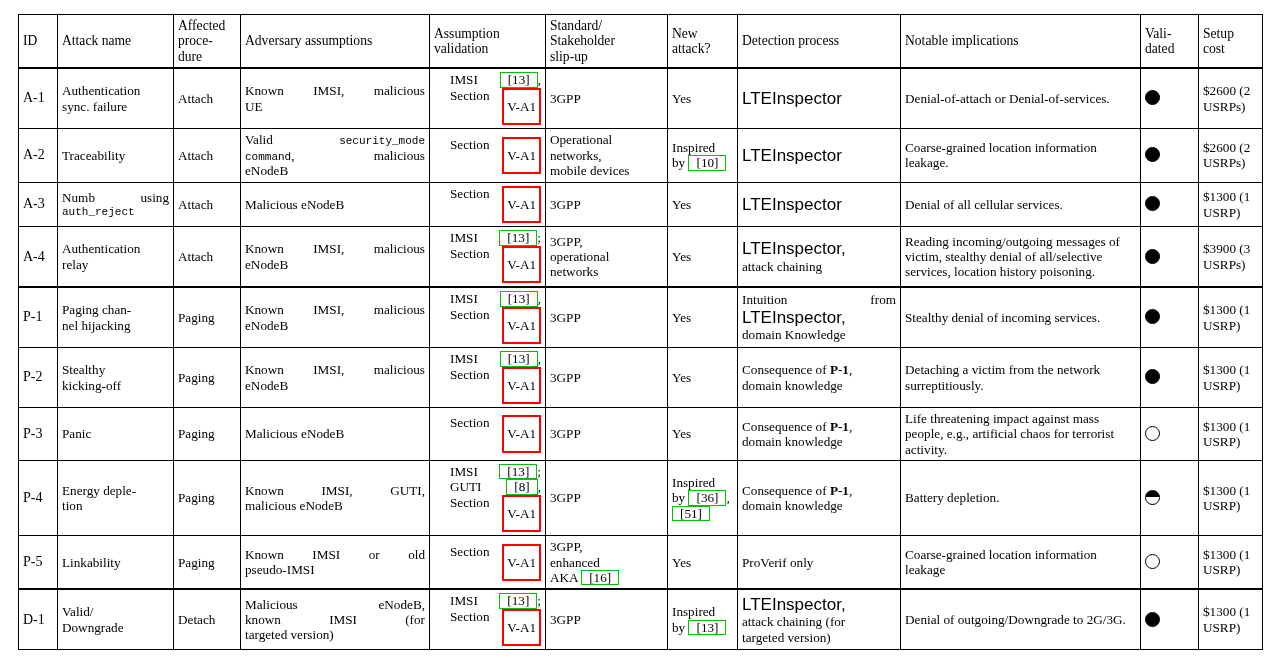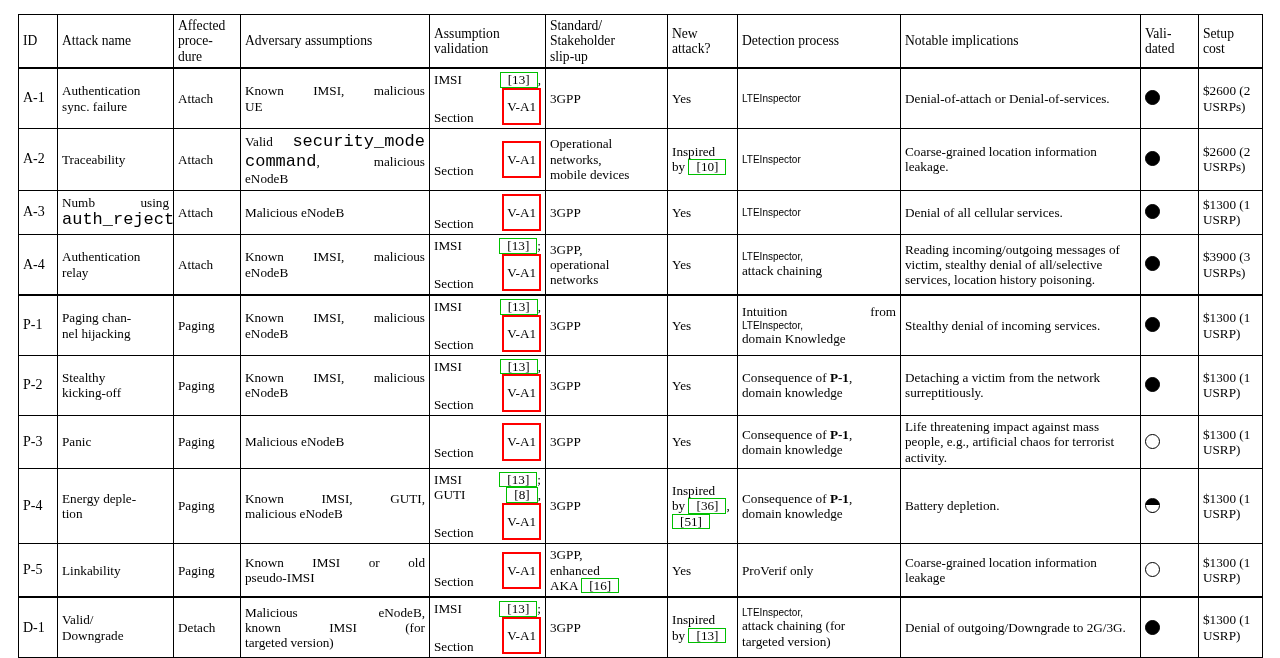--- a/index.html
+++ b/index.html
@@ -47,41 +47,41 @@
 
   td.c-id { text-align: center; font-weight: bold; font-size: 14px; }
   td.c-proc { text-align: left; }
   td.c-new { text-align: left; }
   td.c-val { text-align: center; }
   td.c-cost { text-align: left; }
 
   .just { text-align: justify; text-align-last: left; -moz-text-align-last: left; hyphens: manual; }
   .just-full { text-align: justify; text-align-last: justify; }
 
-  .mono { font-family: "Liberation Mono", "DejaVu Sans Mono", monospace; font-size: 17px; }
-  .sans { font-family: "Liberation Sans", "DejaVu Sans", sans-serif; font-size: 10px; }
+  .mono { font-family: "Liberation Mono", "DejaVu Sans Mono", monospace; font-size: 11px; }
+  .sans { font-family: "Liberation Sans", "DejaVu Sans", sans-serif; font-size: 17px; }
   .bold { font-weight: bold; }
 
   
   .cite-g {
     display: inline-block;
     border: 1.6px solid #00c000;
     padding: 0px 7px;
     line-height: 1.02;
     margin: 0 0px;
   }
   .cite-r {
     display: inline-block;
     border: 2.2px solid #ff0000;
     padding: 10px 3px;
     line-height: 1.02;
   }
 
   
-  .av-row { display: flex; justify-content: space-between; align-items: flex-end; white-space: nowrap; }
+  .av-row { display: flex; justify-content: space-between; align-items: flex-start; white-space: nowrap; margin-left: 16px; }
   .av-row .lbl { }
   .av-row .val { margin-left: 6px; }
 
   
   .circ {
     display: inline-block;
     width: 15px; height: 15px;
     border-radius: 50%;
     border: 1.6px solid #000;
     box-sizing: border-box;

